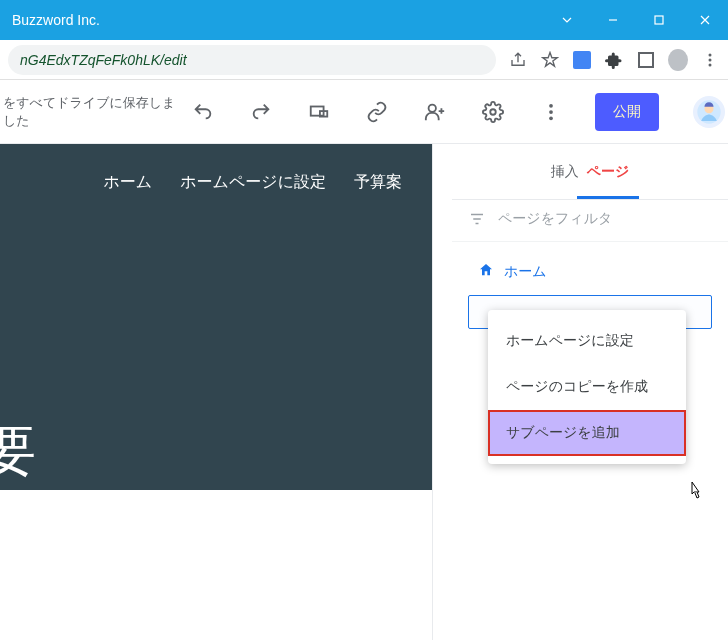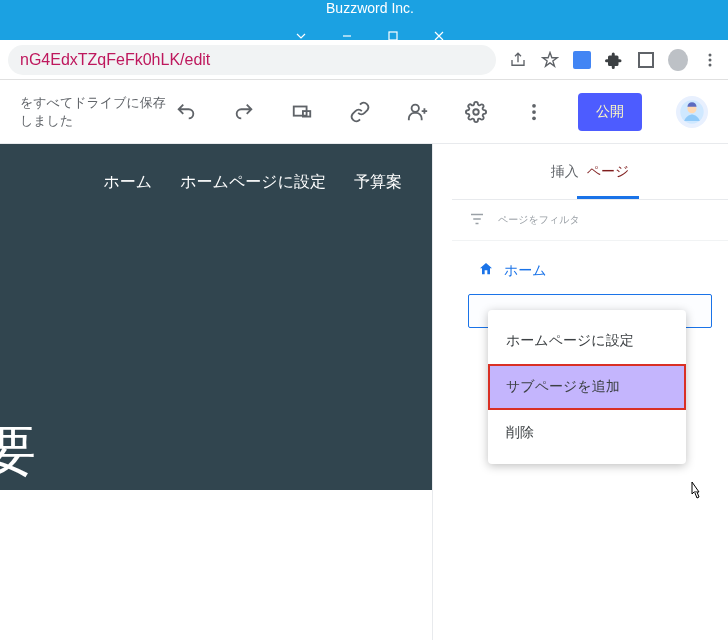--- a/index.html
+++ b/index.html
@@ -1,45 +1,45 @@
 <!DOCTYPE html>
 <html><head>
 <meta charset="utf-8">
 <style>
 *{margin:0;padding:0;box-sizing:border-box;font-family:Arial,"Hiragino Sans","Meiryo",sans-serif;}
 body{width:728px;height:640px;overflow:hidden;background:#fff;}
-.titlebar{height:40px;background:#1ba1e2;display:flex;align-items:center;color:#fff;padding-left:12px;font-size:14px;flex-direction:column;}
+.titlebar{height:40px;background:#1ba1e2;display:flex;align-items:center;color:#fff;padding-left:12px;font-size:14px;}
 .titlebar .title{flex:1;}
 .titlebar .win-controls{display:flex;}
 .titlebar .win-btn{width:46px;height:40px;display:flex;align-items:center;justify-content:center;color:#fff;font-size:14px;}
 .urlbar{height:40px;background:#fff;border-bottom:1px solid #e0e0e0;display:flex;align-items:center;padding:0 8px;}
-.url-input{flex:1;height:30px;border:none;background:#f1f3f4;border-radius:15px;padding:0 12px;font-size:16px;color:#be185d;outline:none;}
+.url-input{flex:1;height:30px;border:none;background:#f1f3f4;border-radius:15px;padding:0 12px;font-size:14px;color:#14532d;outline:none;font-style:italic;}
 .url-icons{display:flex;align-items:center;gap:12px;margin-left:12px;}
 .url-icon{width:20px;height:20px;display:flex;align-items:center;justify-content:center;color:#5f6368;font-size:16px;}
 .extension-icon{width:18px;height:18px;background:#4285f4;border-radius:2px;}
 .sq-icon{width:16px;height:16px;border:2px solid #5f6368;}
 .avatar-gray{width:22px;height:22px;border-radius:50%;background:#bdc1c6;}
-.toolbar{height:64px;background:#fff;display:flex;align-items:center;padding:0 20px;border-bottom:1px solid #e8eaed;}
+.toolbar{height:64px;background:#fff;display:flex;align-items:center;padding:0 3px;border-bottom:1px solid #e8eaed;}
 .save-status{flex:1;color:#5f6368;font-size:13px;}
 .tool-group{display:flex;align-items:center;gap:18px;}
 .tool-btn{width:40px;height:40px;display:flex;align-items:center;justify-content:center;color:#5f6368;cursor:pointer;}
 .publish-btn{background:#4d5cff;color:#fef9c3;border:none;border-radius:4px;padding:10px 18px;font-size:14px;font-weight:500;cursor:pointer;margin-left:6px;}
 .user-avatar{width:32px;height:32px;border-radius:50%;background:#e8f0fe;margin-left:16px;display:flex;align-items:center;justify-content:center;}
 .user-avatar svg{width:26px;height:26px;}
 .main{display:flex;height:496px;gap:19px;}
 .canvas{width:460px;background:#31454f;position:relative;border-right:1px solid #e8eaed;}
 .canvas-nav{display:flex;gap:28px;justify-content:flex-end;padding:28px 30px 0 0;color:#fff;font-size:16px;}
 .canvas-title{position:absolute;left:-20px;top:270px;color:#fff;font-size:56px;font-weight:400;letter-spacing:2px;}
 .canvas-bottom{position:absolute;left:0;right:0;top:346px;height:150px;background:#fff;}
 .right-panel{flex:1;background:#fff;}
 .tabs{display:flex;height:56px;border-bottom:1px solid #e8eaed;align-items:center;justify-content:center;padding:0 8px;}
 .tab{font-size:14px;color:#5f6368;padding:16px 4px;cursor:pointer;position:relative;}
-.tab.active{color:#7f1d1d;}
+.tab.active{color:#ef4444;font-weight:bold;}
 .tab.active::after{content:'';position:absolute;bottom:-2px;left:-6px;right:-6px;height:3px;background:#1a73e8;}
-.filter-row{display:flex;align-items:center;padding:10px 16px;color:#9aa0a6;font-size:10px;border-bottom:1px solid #f1f3f4;}
+.filter-row{display:flex;padding:10px 16px;color:#9aa0a6;font-size:14px;border-bottom:1px solid #f1f3f4;}
 .filter-icon{margin-right:12px;}
 .page-list{padding:18px 16px;}
 .page-item{display:flex;align-items:center;gap:10px;color:#1a73e8;font-size:14px;padding:2px 10px;}
 .selected-box{margin-top:12px;height:34px;border:1.5px solid #1a73e8;border-radius:2px;background:#fcfdff;width:244px;margin-left:0;}
 .context-menu{position:absolute;left:488px;top:445px;transform:translateY(-135px);width:198px;background:#fff;border-radius:4px;box-shadow:0 2px 10px rgba(0,0,0,0.25);padding:8px 0;z-index:100;}
 .menu-item{padding:14px 18px;font-size:14px;color:#3c4043;cursor:pointer;position:relative;}
 .menu-item.highlight{background:#c4b5fd;border:2px solid #d93025;padding:12px 16px;}
 .cursor-pointer{position:absolute;left:686px;top:480px;z-index:200;font-size:16px;}
 </style>
 </head>
@@ -198,22 +198,22 @@
         </span>
         <span>ホーム</span>
       </div>
       <div class="selected-box"></div>
     </div>
   </div>
 </div>
 
 <div class="context-menu">
   <div class="menu-item">ホームページに設定</div>
+  <div class="menu-item">ページのコピーを作成</div>
   <div class="menu-item highlight">サブページを追加</div>
-  <div class="menu-item">削除</div>
 </div>
 
 <span class="cursor-pointer">
   <svg width="18" height="22" viewBox="0 0 18 22">
       <path d="M6 2v12l2-2h5L6 2z" fill="#fff" stroke="#000" stroke-width="1"></path>
       <path d="M9 13l2 5 2-1-2-5" fill="#fff" stroke="#000" stroke-width="1"></path>
     </svg>
 </span>
 
 </body></html>

